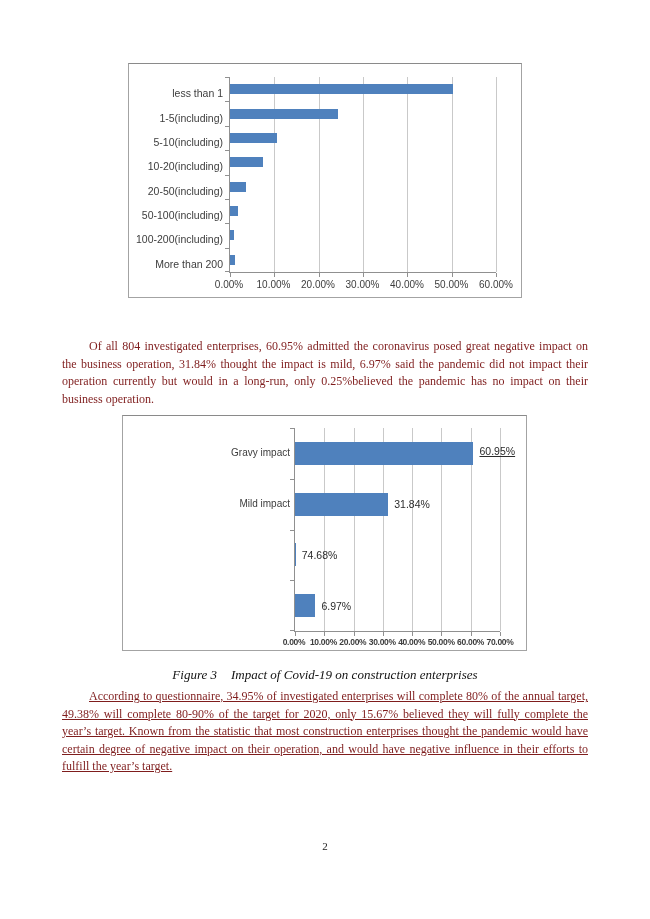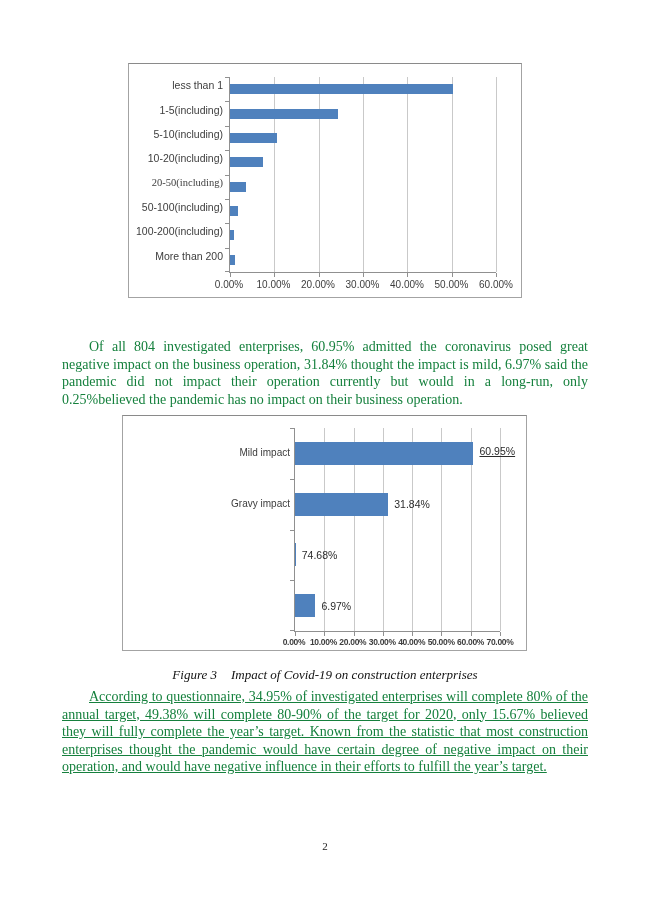--- a/index.html
+++ b/index.html
@@ -32,21 +32,21 @@
   .xaxis { position:absolute; }
   .xtick { position:absolute; transform:translateX(-50%); white-space:nowrap; color:#3d3d3d; }
   .vlabel {
     position:absolute; transform:translateY(-50%);
     font-size:10.5px; color:#2b2b2b; white-space:nowrap;
   }
 
   
   #figure2 { left:128px; top:63px; width:394px; height:235px; }
   #figure2 .plot  { left:100px; top:13px; width:267px; height:196px; }
-  #figure2 .cats  { left:0; top:9px; width:94px; height:196px; }
+  #figure2 .cats  { left:0; top:17px; width:94px; height:196px; }
   #figure2 .xaxis { left:100px; top:215px; width:267px; height:14px; }
   #figure2 .cat   { font-size:10.5px; }
   #figure2 .xtick { font-size:10px; }
 
   
   #figure3 { left:122px; top:415px; width:405px; height:236px; }
   #figure3 .plot  { left:171px; top:12px; width:206px; height:204px; }
   #figure3 .cats  { left:2px; top:12px; width:165px; height:204px; }
   #figure3 .xaxis { left:171px; top:221px; width:206px; height:12px; }
   #figure3 .cat   { font-size:10px; line-height:12px; }
@@ -55,42 +55,42 @@
   
   .caption {
     position:absolute; left:0; width:650px; text-align:center;
     font-style:italic; font-size:13px; color:#111;
   }
   .cap-label { margin-right:14px; }
   #caption-fig2 { top:314px; }
   #caption-fig3 { top:667px; }
   .body-par {
     position:absolute; left:62px; width:526px;
-    font-size:14px; line-height:17.5px; text-align:justify; text-indent:27px;
-    color:#15803d;
+    font-size:12px; line-height:17.5px; text-align:justify; text-indent:27px;
+    color:#7f1d1d;
   }
   #paragraph1 { top:338px; }
   #paragraph2 { top:688px;text-decoration:underline; }
   .page-number {
     position:absolute; left:0; top:840px; width:650px; text-align:center;
     font-size:11px; color:#222;
   }
 </style>
 </head>
 <body>
 
 <div class="page">
 
   <div class="chart" id="figure2">
     <div class="cats">
         <div class="cat" style="height: 24.375px;">less than 1</div>
         <div class="cat" style="height: 24.375px;">1-5(including)</div>
         <div class="cat" style="height: 24.375px;">5-10(including)</div>
         <div class="cat" style="height: 24.375px;">10-20(including)</div>
-        <div class="cat" style="height: 24.375px; font-family: Liberation Serif, serif;">20-50(including)</div>
+        <div class="cat" style="height: 24.375px;">20-50(including)</div>
         <div class="cat" style="height: 24.375px;">50-100(including)</div>
         <div class="cat" style="height: 24.375px;">100-200(including)</div>
         <div class="cat" style="height: 24.375px;">More than 200</div>
       </div>
     <div class="plot">
         <div class="tickmark" style="left: 0%;"></div>
         <div class="gridline" style="left: 16.6667%; background: rgb(201, 201, 201);"></div>
         <div class="tickmark" style="left: 16.6667%;"></div>
         <div class="gridline" style="left: 33.3333%; background: rgb(201, 201, 201);"></div>
         <div class="tickmark" style="left: 33.3333%;"></div>
@@ -129,22 +129,22 @@
         <div class="xtick" style="left: 83.3333%;">50.00%</div>
         <div class="xtick" style="left: 100%;">60.00%</div>
       </div>
   </div>
 
 
   <p class="body-par" id="paragraph1">Of all 804 investigated enterprises, 60.95% admitted the coronavirus posed great negative impact on the business operation, 31.84% thought the impact is mild, 6.97% said the pandemic did not impact their operation currently but would in a long-run, only 0.25%believed the pandemic has no impact on their business operation.</p>
 
   <div class="chart" id="figure3">
     <div class="cats">
+        <div class="cat" style="height: 50.75px;">Gravy impact</div>
         <div class="cat" style="height: 50.75px;">Mild impact</div>
-        <div class="cat" style="height: 50.75px;">Gravy impact</div>
       </div>
     <div class="plot">
         <div class="tickmark" style="left: 0%;"></div>
         <div class="gridline" style="left: 14.2857%; background: rgb(201, 201, 201);"></div>
         <div class="tickmark" style="left: 14.2857%;"></div>
         <div class="gridline" style="left: 28.5714%; background: rgb(201, 201, 201);"></div>
         <div class="tickmark" style="left: 28.5714%;"></div>
         <div class="gridline" style="left: 42.8571%; background: rgb(201, 201, 201);"></div>
         <div class="tickmark" style="left: 42.8571%;"></div>
         <div class="gridline" style="left: 57.1429%; background: rgb(201, 201, 201);"></div>

